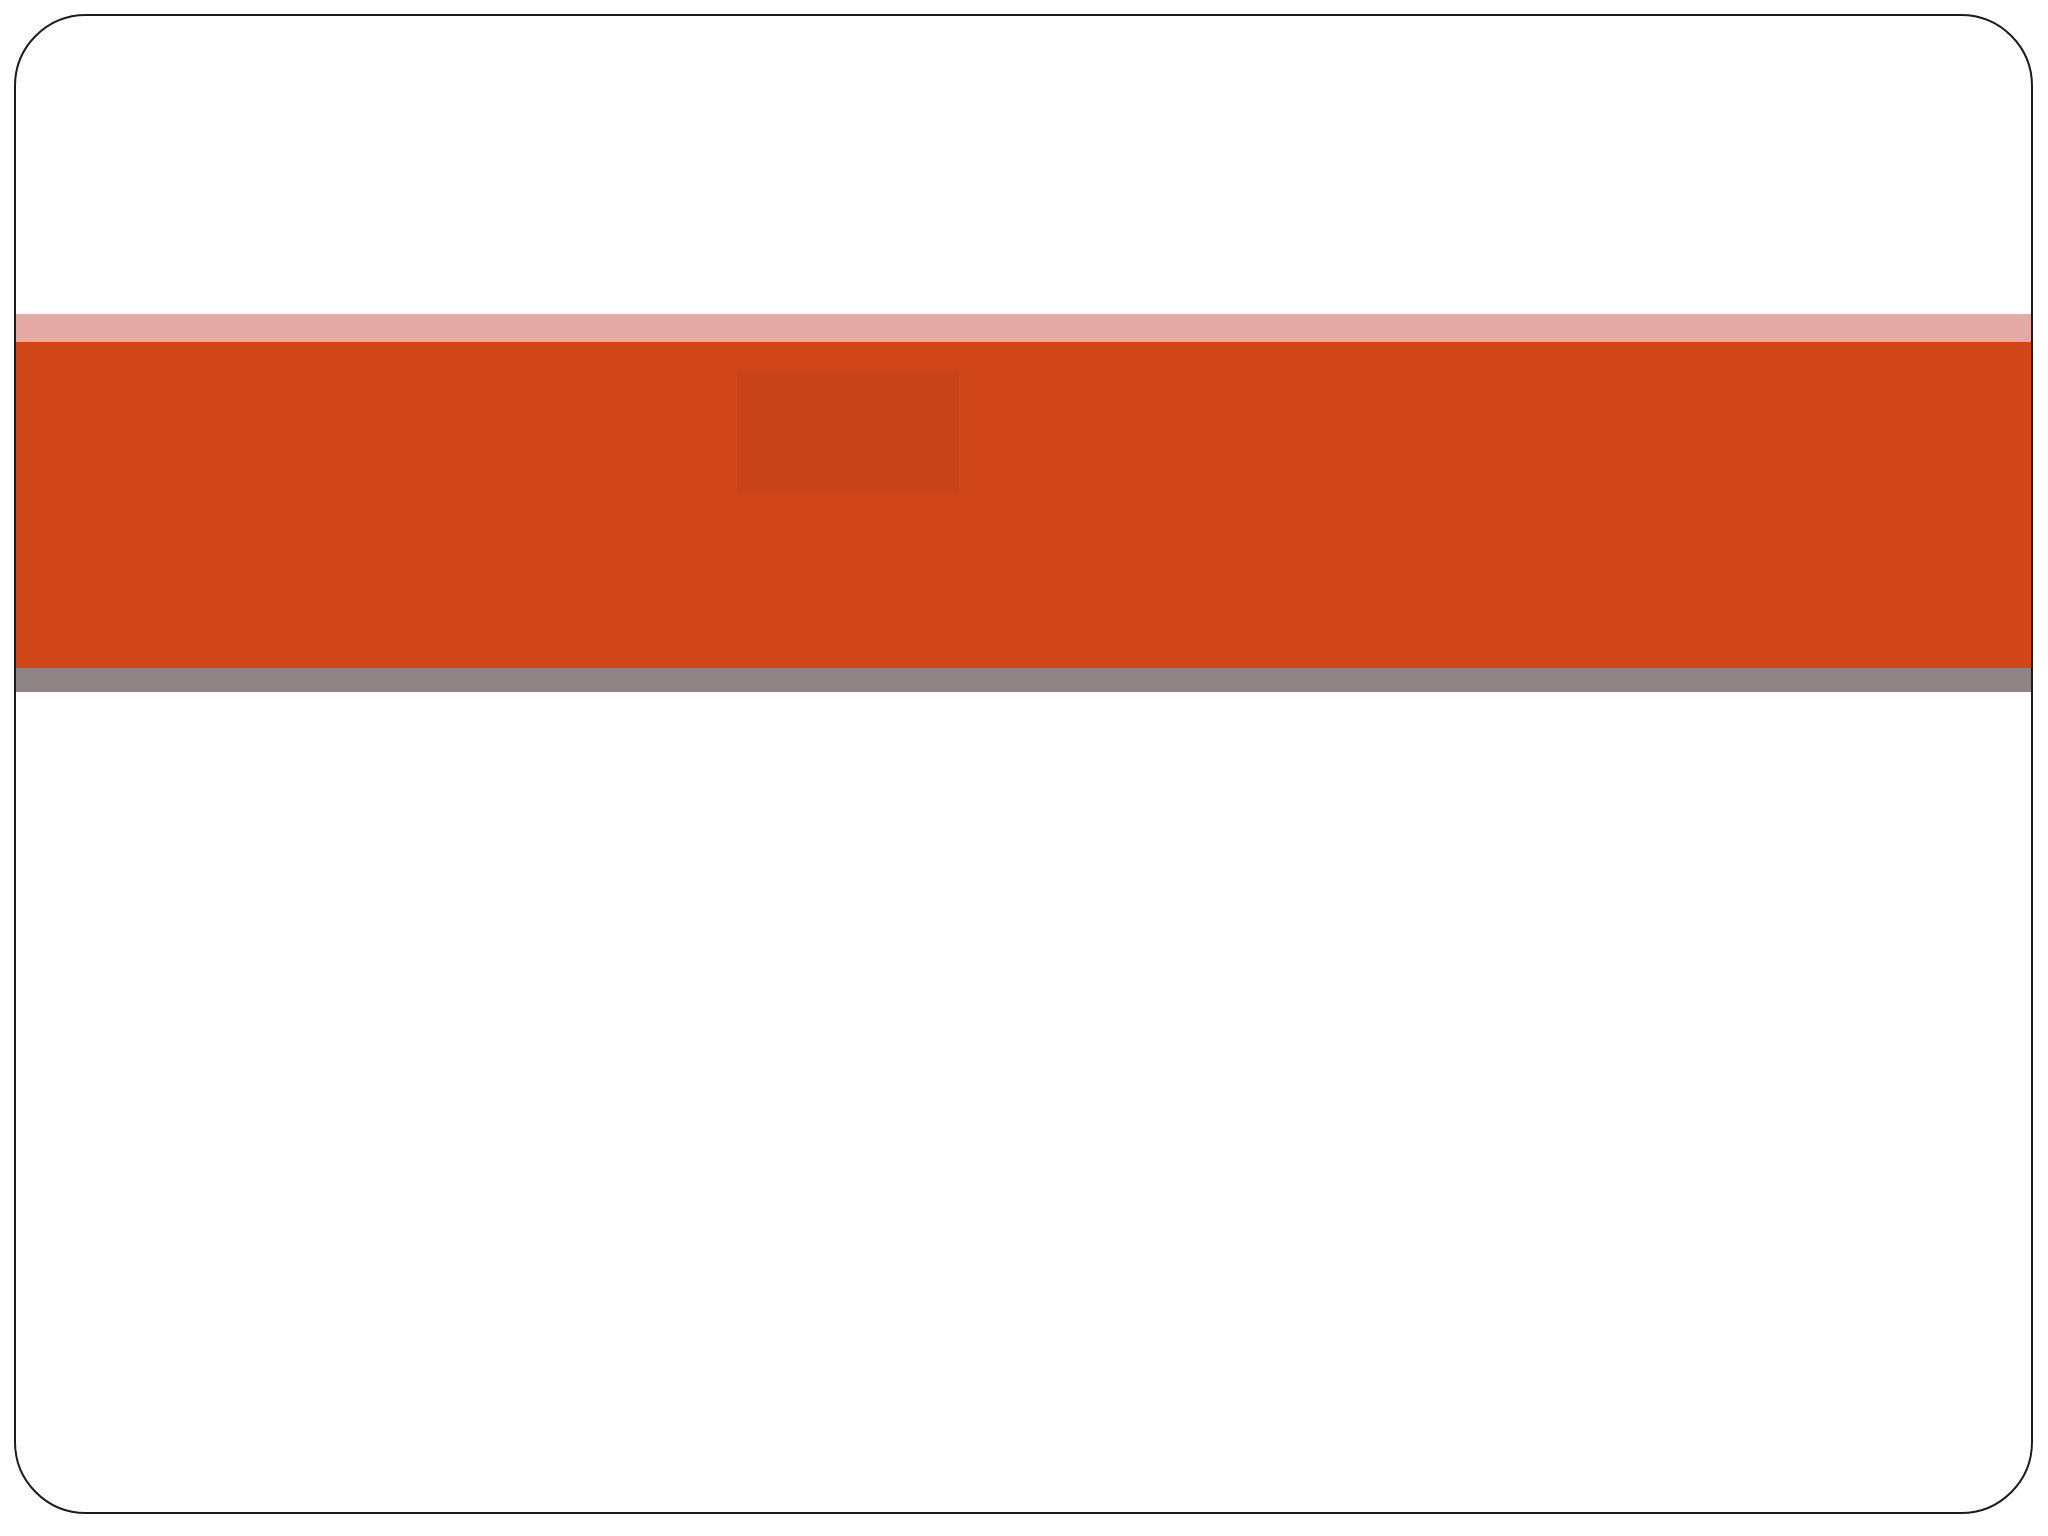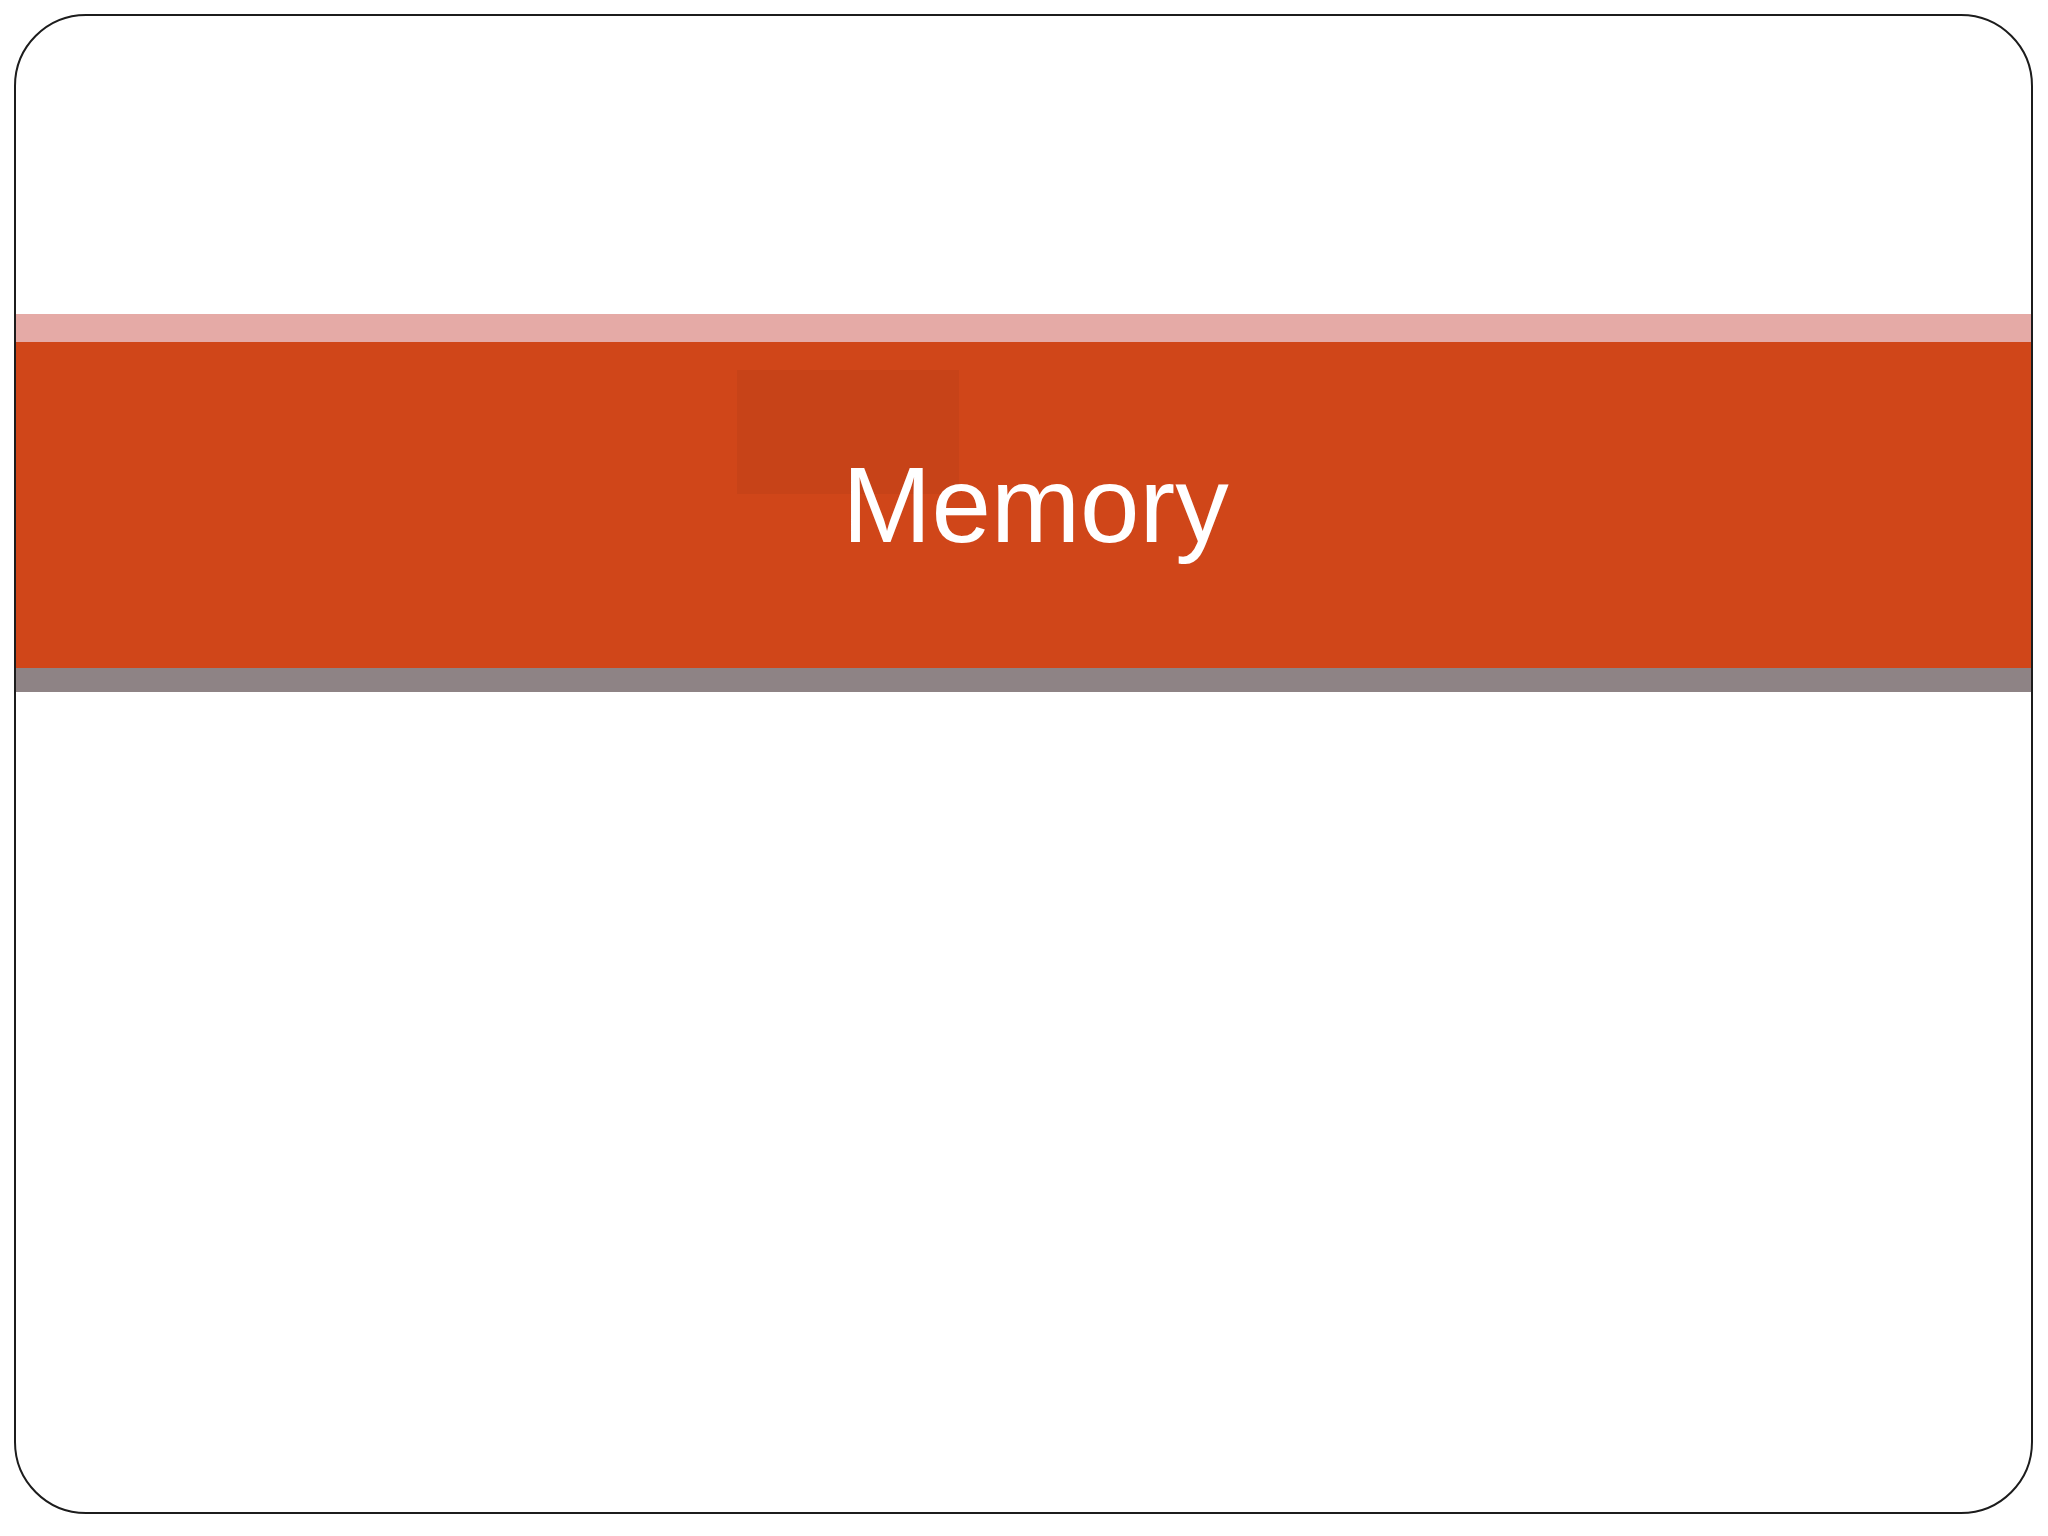--- a/index.html
+++ b/index.html
@@ -81,17 +81,16 @@
   }
 </style>
 </head>
 <body>
 
 <div class="canvas">
   <div class="slide">
     <div class="accent-bar pink"></div>
     <div class="title-banner">
       <div class="title-placeholder-shade"></div>
-      <h1 class="slide-title">Memory</h1>
     </div>
     <div class="accent-bar gray"></div>
   </div>
 </div>
 
 </body></html>

